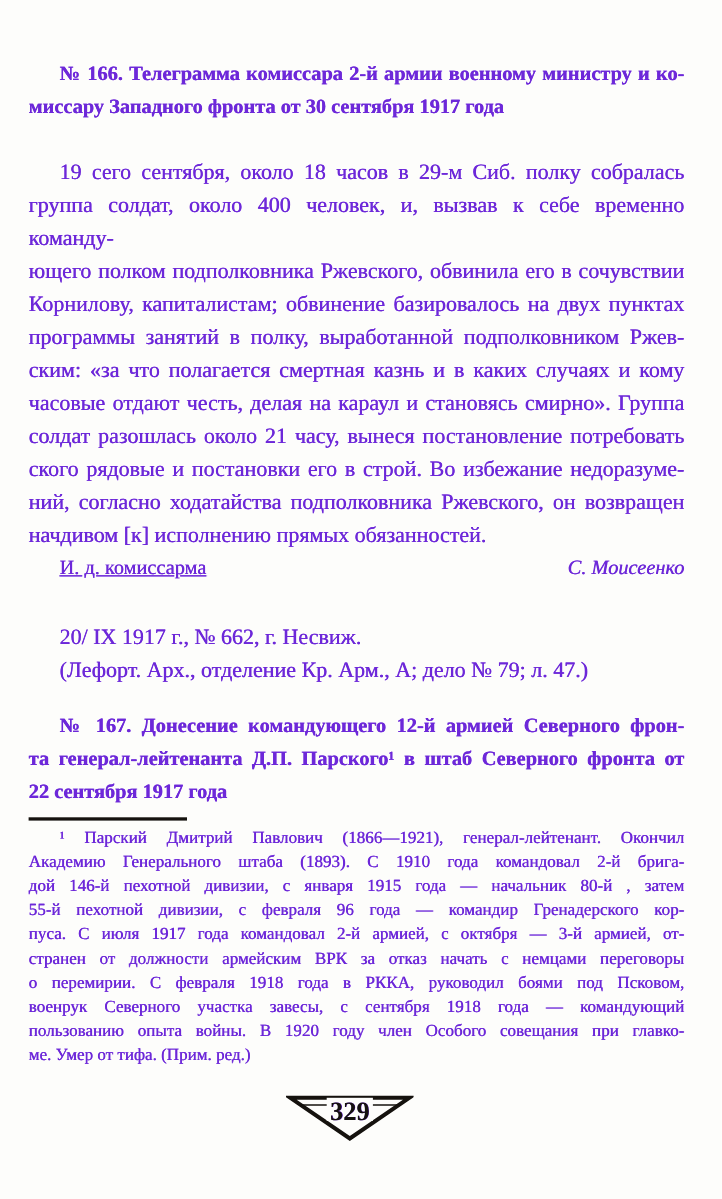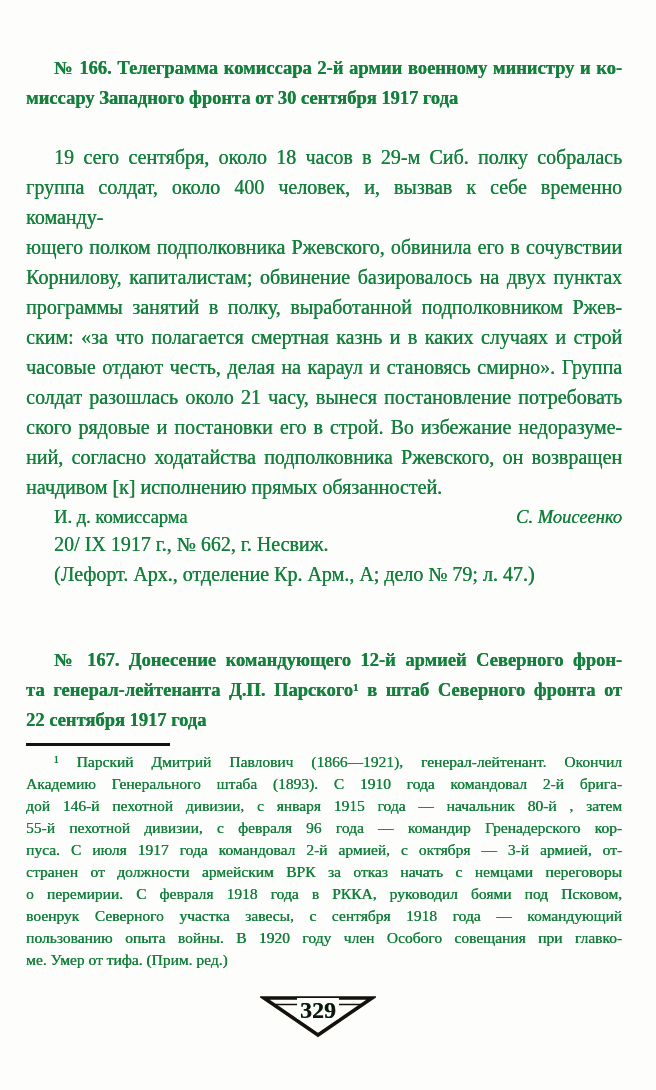--- a/index.html
+++ b/index.html
@@ -1,37 +1,37 @@
 <!DOCTYPE html>
 <html lang="ru"><head>
 <meta charset="utf-8">
 <style>
   html,body { margin:0; padding:0; }
   body { width:656px; height:1090px; background:#ffffff; overflow:hidden; }
   .page {
     position:relative; width:656px; height:1090px;
     background:#fdfdfb;
     font-family:"Liberation Serif","DejaVu Serif",serif;
-    color:#15803d;
+    color:#6d28d9;
     text-shadow:0.35px 0 0 currentColor; 
   }
   .block { position:absolute; left:26px; width:596px; }
   .ln {
     font-size:20px; line-height:30px;
     text-align:justify; text-align-last:justify;
   }
   .ln.left { text-align:left; text-align-last:left; }
   .indent { text-indent:28px; }
   .heading .ln { font-weight:bold; font-size:18.5px; }
   .sig {
     position:absolute; left:26px; width:596px;
     display:flex; justify-content:space-between;
     font-size:18.5px; line-height:30px;
   }
-  .sig .role { padding-left:28px; }
+  .sig .role { padding-left:28px;text-decoration:underline; }
   .sig .name { font-style:italic;text-align:right; }
   .fn-rule { position:absolute; left:26px; width:144px; height:3px; background:#15120e; }
   .footnote .ln { font-size:15.5px; line-height:22px; }
   .footnote .italic { }
   .tri-wrap { position:absolute; left:260px; top:994px; width:116px; height:46px; }
 </style>
 </head>
 <body>
 
 <div class="page">
@@ -40,34 +40,34 @@
     <div class="ln indent">№ 166. Телеграмма комиссара 2-й армии военному министру и ко-</div>
     <div class="ln left">миссару Западного фронта от 30 сентября 1917 года</div>
   </div>
 
   <div class="block" style="top:142px;">
     <div class="ln indent">19 сего сентября, около 18 часов в 29-м Сиб. полку собралась</div>
     <div class="ln">группа солдат, около 400 человек, и, вызвав к себе временно команду-</div>
     <div class="ln">ющего полком подполковника Ржевского, обвинила его в сочувствии</div>
     <div class="ln">Корнилову, капиталистам; обвинение базировалось на двух пунктах</div>
     <div class="ln">программы занятий в полку, выработанной подполковником Ржев-</div>
-    <div class="ln">ским: «за что полагается смертная казнь и в каких случаях и строй</div>
+    <div class="ln">ским: «за что полагается смертная казнь и в каких случаях и кому</div>
     <div class="ln">часовые отдают честь, делая на караул и становясь смирно». Группа</div>
     <div class="ln">солдат разошлась около 21 часу, вынеся постановление потребовать</div>
     <div class="ln">ского рядовые и постановки его в строй. Во избежание недоразуме-</div>
     <div class="ln">ний, согласно ходатайства подполковника Ржевского, он возвращен</div>
     <div class="ln left">начдивом [к] исполнению прямых обязанностей.</div>
   </div>
 
   <div class="sig" style="top:502px;">
     <span class="role">И. д. комиссарма</span>
     <span class="name">С. Моисеенко</span>
   </div>
 
-  <div class="block" style="top:529px;">
+  <div class="block" style="top:564px;">
     <div class="ln left indent">20/ IX 1917 г., № 662, г. Несвиж.</div>
     <div class="ln left indent">(Лефорт. Арх., отделение Кр. Арм., А; дело № 79; л. 47.)</div>
   </div>
 
   <div class="block heading" style="top:645px;">
     <div class="ln indent">№ 167. Донесение командующего 12-й армией Северного фрон-</div>
     <div class="ln">та генерал-лейтенанта Д.П. Парского¹ в штаб Северного фронта от</div>
     <div class="ln left">22 сентября 1917 года</div>
   </div>
 

